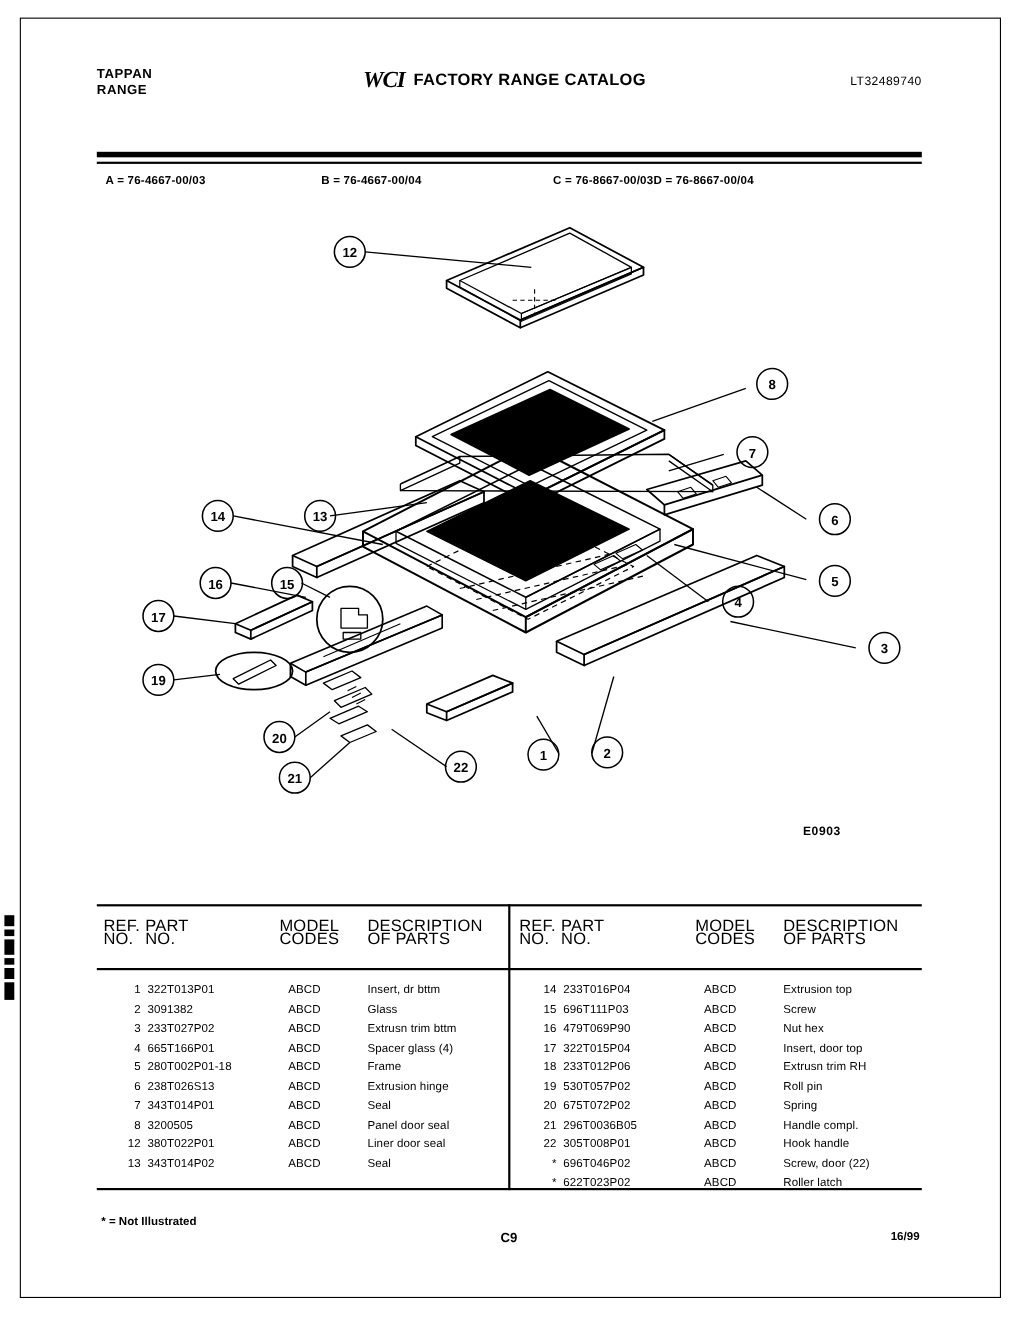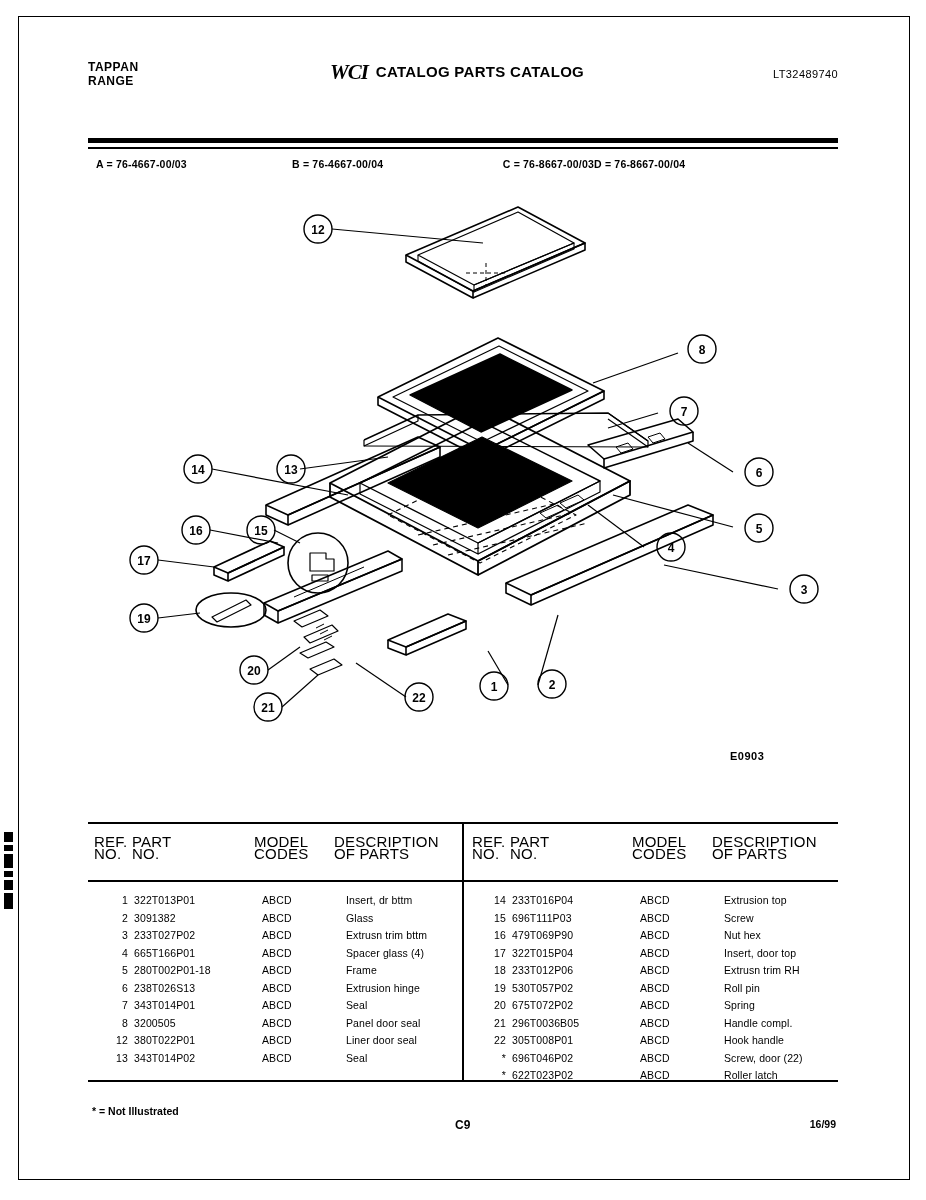--- a/index.html
+++ b/index.html
@@ -205,21 +205,21 @@
     height: 17.5px;
     white-space: nowrap;
   }
   .prow span {
     position: absolute;
     top: 0;
   }
   .c-ref { left: 6px; width: 34px; text-align: right; }
   .c-part { left: 46px; }
   .c-model { left: 174px; }
-  .c-desc { left: 246px; margin-left: 12px; }
+  .c-desc { left: 246px; }
 
   
   .footnote {
     position: absolute;
     left: 92px;
     top: 1105px;
     font-size: 10.5px;
     font-weight: bold;
   }
   .page-num {
@@ -260,21 +260,21 @@
     <i style="height:10px"></i>
     <i style="height:16px"></i>
   </div>
 
   <div class="brand">
     <div>TAPPAN</div>
     <div>RANGE</div>
   </div>
 
   <div class="catalog-title">
-    <span class="wci-logo">WCI</span><span>CATALOG PARTS CATALOG</span>
+    <span class="wci-logo">WCI</span><span>FACTORY RANGE CATALOG</span>
   </div>
 
   <div class="doc-number">LT32489740</div>
 
   <div class="rule-thick"></div>
   <div class="rule-thin"></div>
 
   <div class="model-codes">
     <span class="mc1">A = 76-4667-00/03</span><span class="mc2">B = 76-4667-00/04</span><span class="mc3">C = 76-8667-00/03</span><span>D = 76-8667-00/04</span>
   </div>

